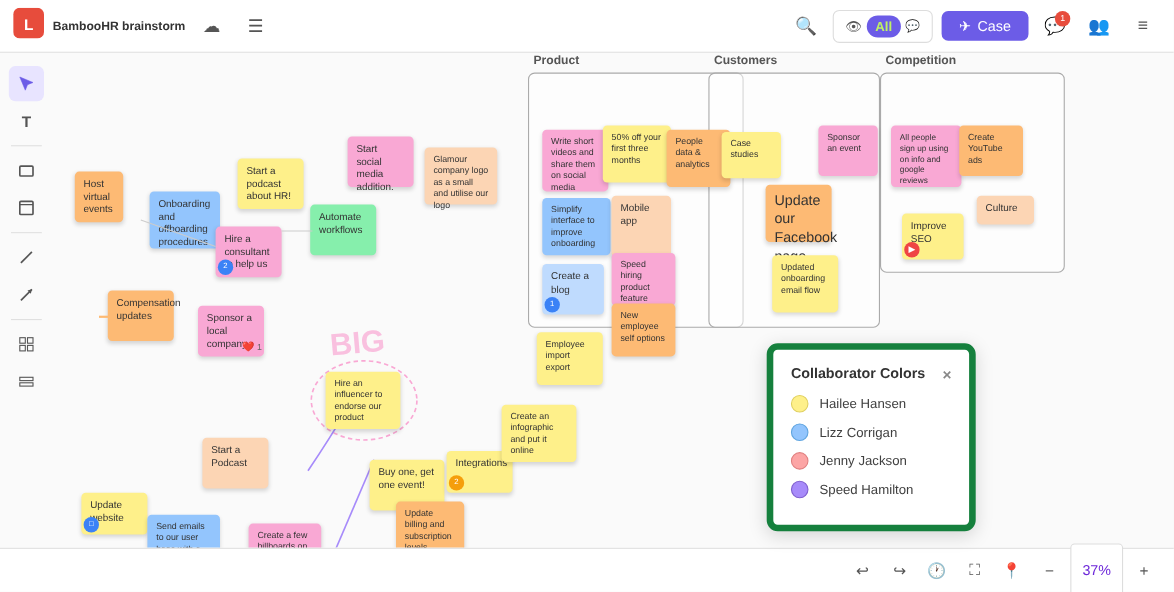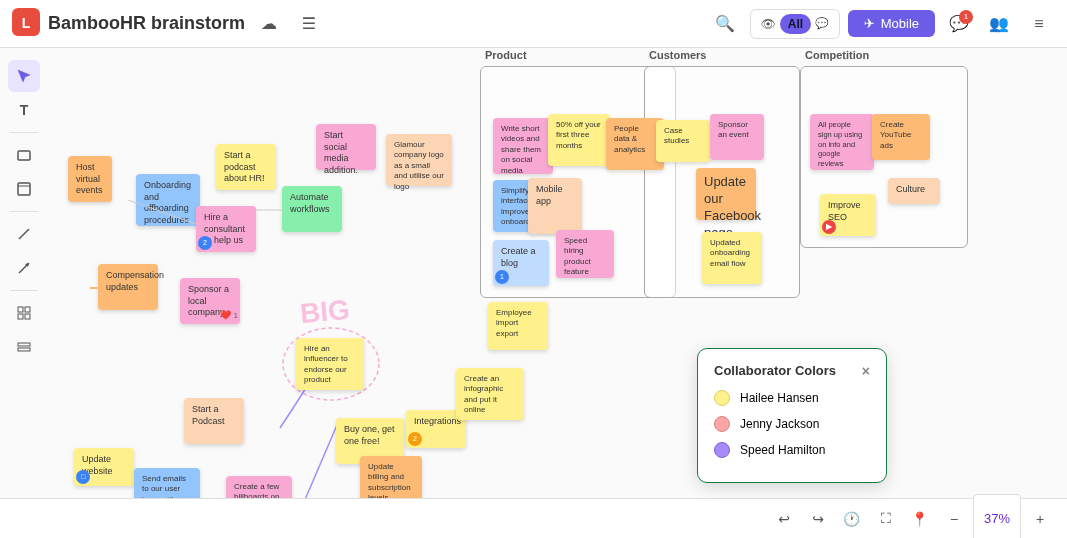--- a/index.html
+++ b/index.html
@@ -31,21 +31,21 @@
       position: relative; width: 32px; height: 32px; border: none; background: transparent;
       cursor: pointer; display: flex; align-items: center; justify-content: center;
       color: #555; font-size: 16px;
     }
     .notif-badge {
       position: absolute; top: 2px; right: 2px;
       width: 14px; height: 14px; background: #e74c3c; color: #fff;
       border-radius: 50%; font-size: 8px; display: flex; align-items: center; justify-content: center;
     }
     .all-badge {
-      background: #6c5ce7; color: #0f172a; border-radius: 12px;
+      background: #6c5ce7; color: #bef264; border-radius: 12px;
       padding: 3px 8px; font-size: 12px; font-weight: 600; cursor: pointer;
     }
 
     
     #left-toolbar {
       position: absolute; top: 60px; left: 8px;
       display: flex; flex-direction: column; gap: 2px; z-index: 100;
     }
     .tool-btn {
       width: 32px; height: 32px; border: none; background: transparent;
@@ -99,40 +99,40 @@
     }
     .zoom-display {
       padding: 16px 8px; font-size: 13px; color: #6d28d9;
       border: 1px solid #ddd; border-radius: 4px; background: #fff;
       min-width: 48px; text-align: center;
     }
 
     
     #collab-panel {
       position: absolute; bottom: 55px; right: 180px;
-      background: #fff; border: 1px solid #15803d; border-radius: 10px;
+      background: #fff; border: 6px solid #15803d; border-radius: 10px;
       padding: 14px 16px; box-shadow: 0 4px 16px rgba(0,0,0,0.15);
       width: 190px; z-index: 200; margin-top: 35px;
     }
     .collab-title {
       font-size: 13px; font-weight: 600; color: #333;
       display: flex; align-items: center; justify-content: space-between;
       margin-bottom: 12px;
     }
     .collab-close {
       cursor: pointer; color: #888; font-size: 14px; line-height: 1;
     }
     .collab-item {
       display: flex; align-items: center; gap: 10px;
       margin-bottom: 10px;
     }
     .collab-dot {
       width: 16px; height: 16px; border-radius: 50%; flex-shrink: 0;
     }
-    .collab-name { font-size: 12px; color: #000000; }
+    .collab-name { font-size: 12px; color: #404040; }
 
     
     .big-text {
       position: absolute; font-size: 28px; font-weight: 700;
       color: #f9a8d4; transform: rotate(-5deg); opacity: 0.7;
     }
 
     .badge-icon {
       position: absolute; bottom: 2px; left: 2px;
       width: 14px; height: 14px; border-radius: 50%;
@@ -152,39 +152,39 @@
 
 <div id="header">
 
   <div>
     <svg width="28" height="28" viewBox="0 0 28 28">
       <rect width="28" height="28" rx="6" fill="#e74c3c"></rect>
       <text x="14" y="20" text-anchor="middle" fill="white" font-size="14" font-weight="bold">L</text>
     </svg>
   </div>
 
-  <span style="font-size:18px;font-weight:600;color:#333;">BambooHR brainstorm</span>
+  <span style="font-size:11px;font-weight:600;color:#333;">BambooHR brainstorm</span>
 
   <button class="header-icon-btn">☁</button>
 
   <button class="header-icon-btn">☰</button>
 
   <div class="header-spacer"></div>
 
   <button class="header-icon-btn">🔍</button>
 
   <div class="view-btn">
     <span style="font-size:12px">👁</span>
     <span class="all-badge">All</span>
     <span style="font-size:11px">💬</span>
   </div>
 
   <button class="share-btn">
     <span>✈</span>
-    <span>Mobile</span>
+    <span>Case</span>
   </button>
 
   <button class="notif-btn">
     <span>💬</span>
     <span class="notif-badge">1</span>
   </button>
 
   <button class="header-icon-btn">👥</button>
 
   <button class="header-icon-btn">≡</button>
@@ -294,60 +294,65 @@
   <div class="sticky sticky-yellow" style="left:296px;top:290px;width:68px;height:52px;font-size:8px">Hire an influencer to endorse our product</div>
 
   <div class="sticky sticky-peach" style="left:184px;top:350px;width:60px;height:46px">Start a Podcast</div>
   <div class="sticky sticky-yellow" style="left:74px;top:400px;width:60px;height:38px">Update website
     <div class="badge-icon" style="background:#3b82f6">□</div>
   </div>
 
   <div class="sticky sticky-blue" style="left:134px;top:420px;width:66px;height:52px;font-size:8px">Send emails to our user base with a promotion</div>
   <div class="sticky sticky-pink" style="left:226px;top:428px;width:66px;height:46px;font-size:8px">Create a few billboards on the highway</div>
 
-  <div class="sticky sticky-yellow" style="left:336px;top:370px;width:68px;height:46px">Buy one, get one free!</div>
+  <div class="sticky sticky-yellow" style="left:336px;top:370px;width:68px;height:46px">Buy one, get one event!</div>
   <div class="sticky sticky-yellow" style="left:406px;top:362px;width:60px;height:38px">Integrations
     <div class="badge-icon" style="background:#f59e0b">2</div>
   </div>
   <div class="sticky sticky-orange" style="left:360px;top:408px;width:62px;height:52px;font-size:8px">Update billing and subscription levels</div>
   <div class="sticky sticky-yellow" style="left:456px;top:320px;width:68px;height:52px;font-size:8px">Create an infographic and put it online</div>
 
   <div class="sticky sticky-pink" style="left:493px;top:70px;width:60px;height:56px;font-size:8px">Write short videos and share them on social media</div>
   <div class="sticky sticky-yellow" style="left:548px;top:66px;width:62px;height:52px;font-size:8px">50% off your first three months</div>
   <div class="sticky sticky-blue" style="left:493px;top:132px;width:62px;height:52px;font-size:8px">Simplify interface to improve onboarding</div>
   <div class="sticky sticky-orange" style="left:606px;top:70px;width:58px;height:52px;font-size:8px">People data &amp; analytics</div>
-  <div class="sticky sticky-peach" style="left:528px;top:130px;width:54px;height:56px">Mobile app</div>
+  <div class="sticky sticky-peach" style="left:556px;top:130px;width:54px;height:56px">Mobile app</div>
   <div class="sticky sticky-lightblue" style="left:493px;top:192px;width:56px;height:46px">Create a blog
     <div class="badge-icon">1</div>
   </div>
   <div class="sticky sticky-yellow" style="left:488px;top:254px;width:60px;height:48px;font-size:8px">Employee import export</div>
   <div class="sticky sticky-pink" style="left:556px;top:182px;width:58px;height:48px;font-size:8px">Speed hiring product feature</div>
+  <div class="sticky sticky-orange" style="left:556px;top:228px;width:58px;height:48px;font-size:8px">New employee self options</div>
 
   <div class="sticky sticky-yellow" style="left:656px;top:72px;width:54px;height:42px;font-size:8px">Case studies</div>
-  <div class="sticky sticky-pink" style="left:710px;top:66px;width:54px;height:46px;font-size:8px">Sponsor an event</div>
+  <div class="sticky sticky-pink" style="left:744px;top:66px;width:54px;height:46px;font-size:8px">Sponsor an event</div>
   <div class="sticky sticky-orange" style="left:696px;top:120px;width:60px;height:52px;font-size:13px">Update our Facebook page</div>
   <div class="sticky sticky-yellow" style="left:702px;top:184px;width:60px;height:52px;font-size:8px">Updated onboarding email flow</div>
 
   <div class="sticky sticky-pink" style="left:810px;top:66px;width:64px;height:56px;font-size:7.5px">All people sign up using on info and google reviews</div>
   <div class="sticky sticky-orange" style="left:872px;top:66px;width:58px;height:46px;font-size:8px">Create YouTube ads</div>
   <div class="sticky sticky-yellow" style="left:820px;top:146px;width:56px;height:42px;font-size:9px">Improve SEO
     <div class="badge-icon" style="background:#ef4444;font-size:8px">▶</div>
   </div>
   <div class="sticky sticky-peach" style="left:888px;top:130px;width:52px;height:26px">Culture</div>
 
 </div>
 
 <div id="collab-panel">
   <div class="collab-title">
     <span>Collaborator Colors</span>
     <span class="collab-close">×</span>
   </div>
   <div class="collab-item">
     <div class="collab-dot" style="background:#fef08a;border:1px solid #e0d060"></div>
     <span class="collab-name">Hailee Hansen</span>
+  </div>
+  <div class="collab-item">
+    <div class="collab-dot" style="background:#93c5fd;border:1px solid #60a5e0"></div>
+    <span class="collab-name">Lizz Corrigan</span>
   </div>
   <div class="collab-item">
     <div class="collab-dot" style="background:#fca5a5;border:1px solid #e08080"></div>
     <span class="collab-name">Jenny Jackson</span>
   </div>
   <div class="collab-item">
     <div class="collab-dot" style="background:#a78bfa;border:1px solid #8060d0"></div>
     <span class="collab-name">Speed Hamilton</span>
   </div>
 </div>

